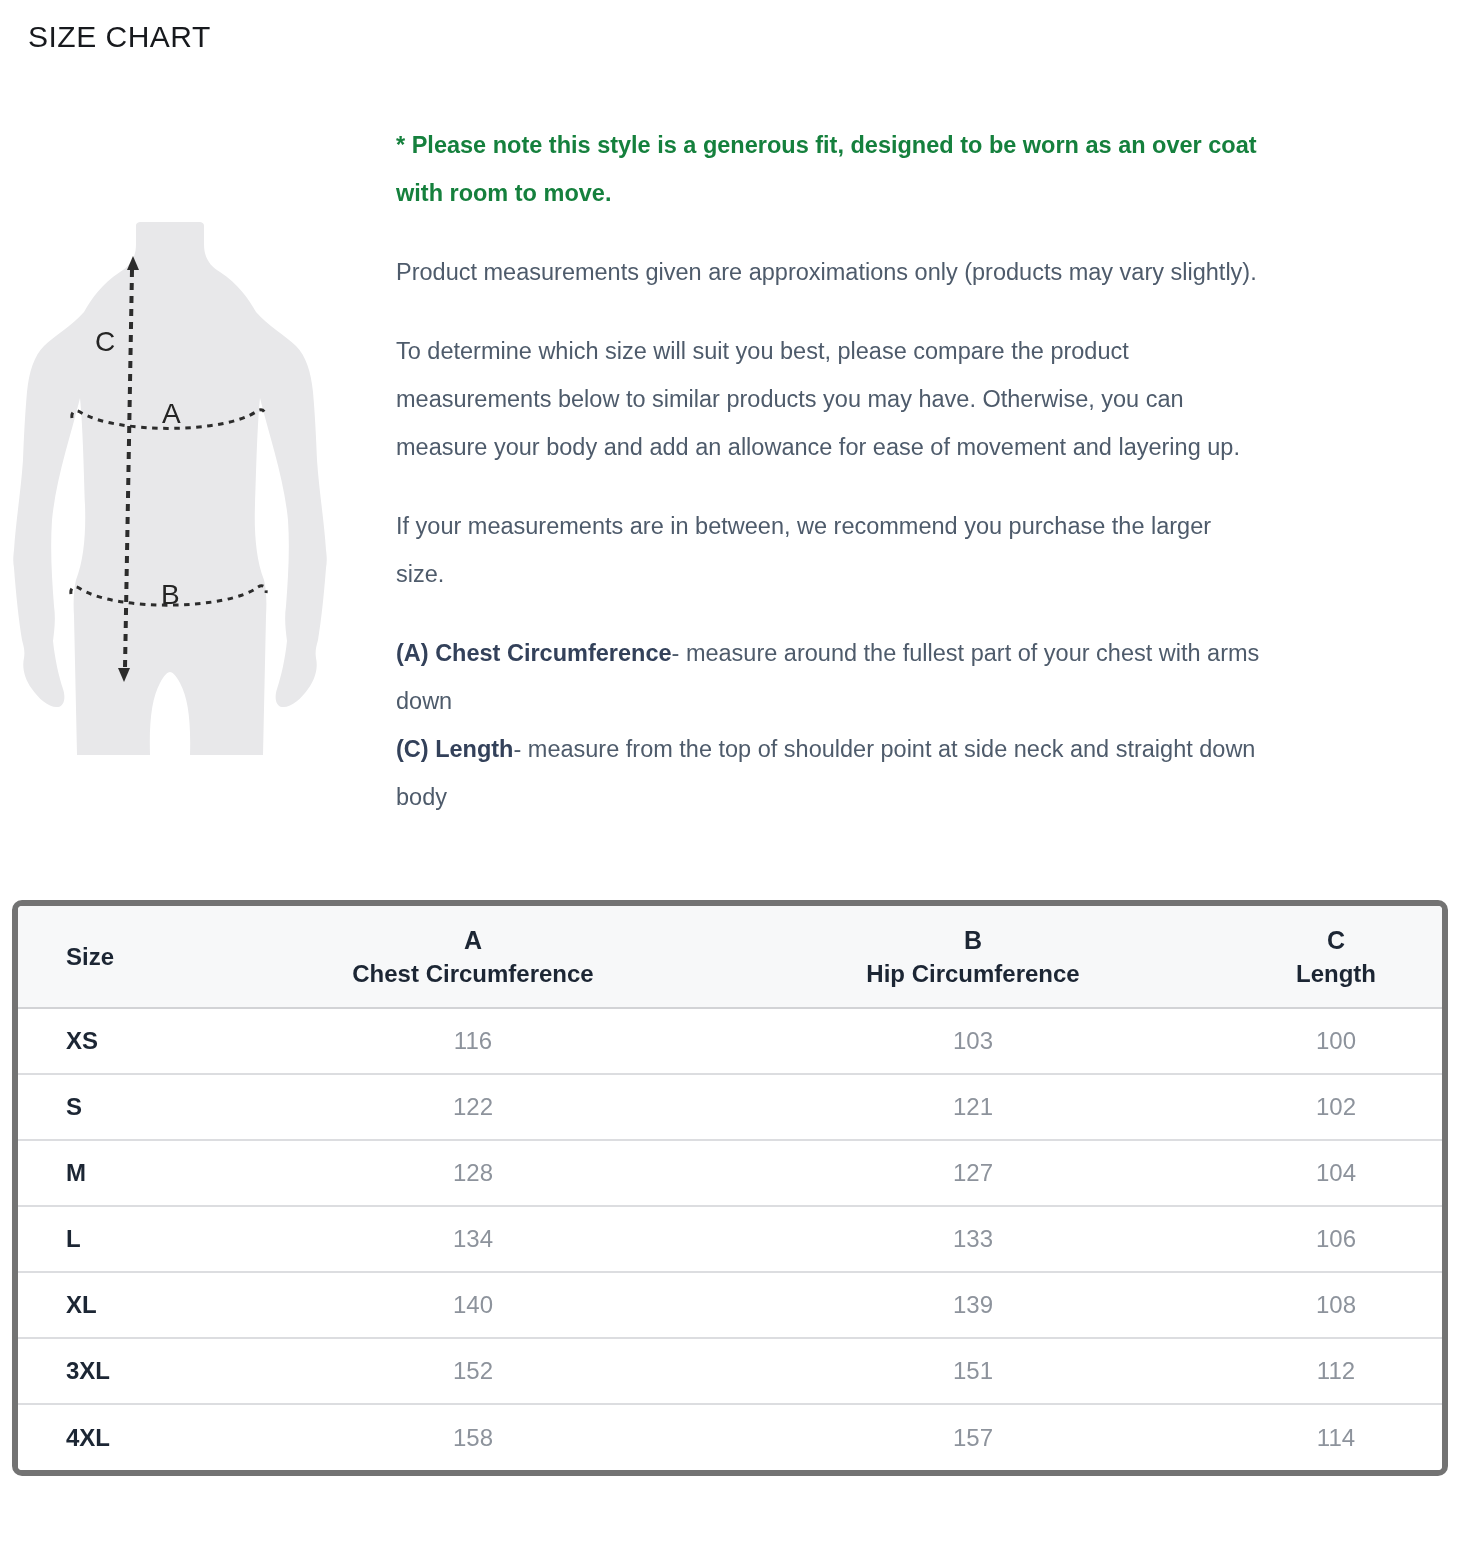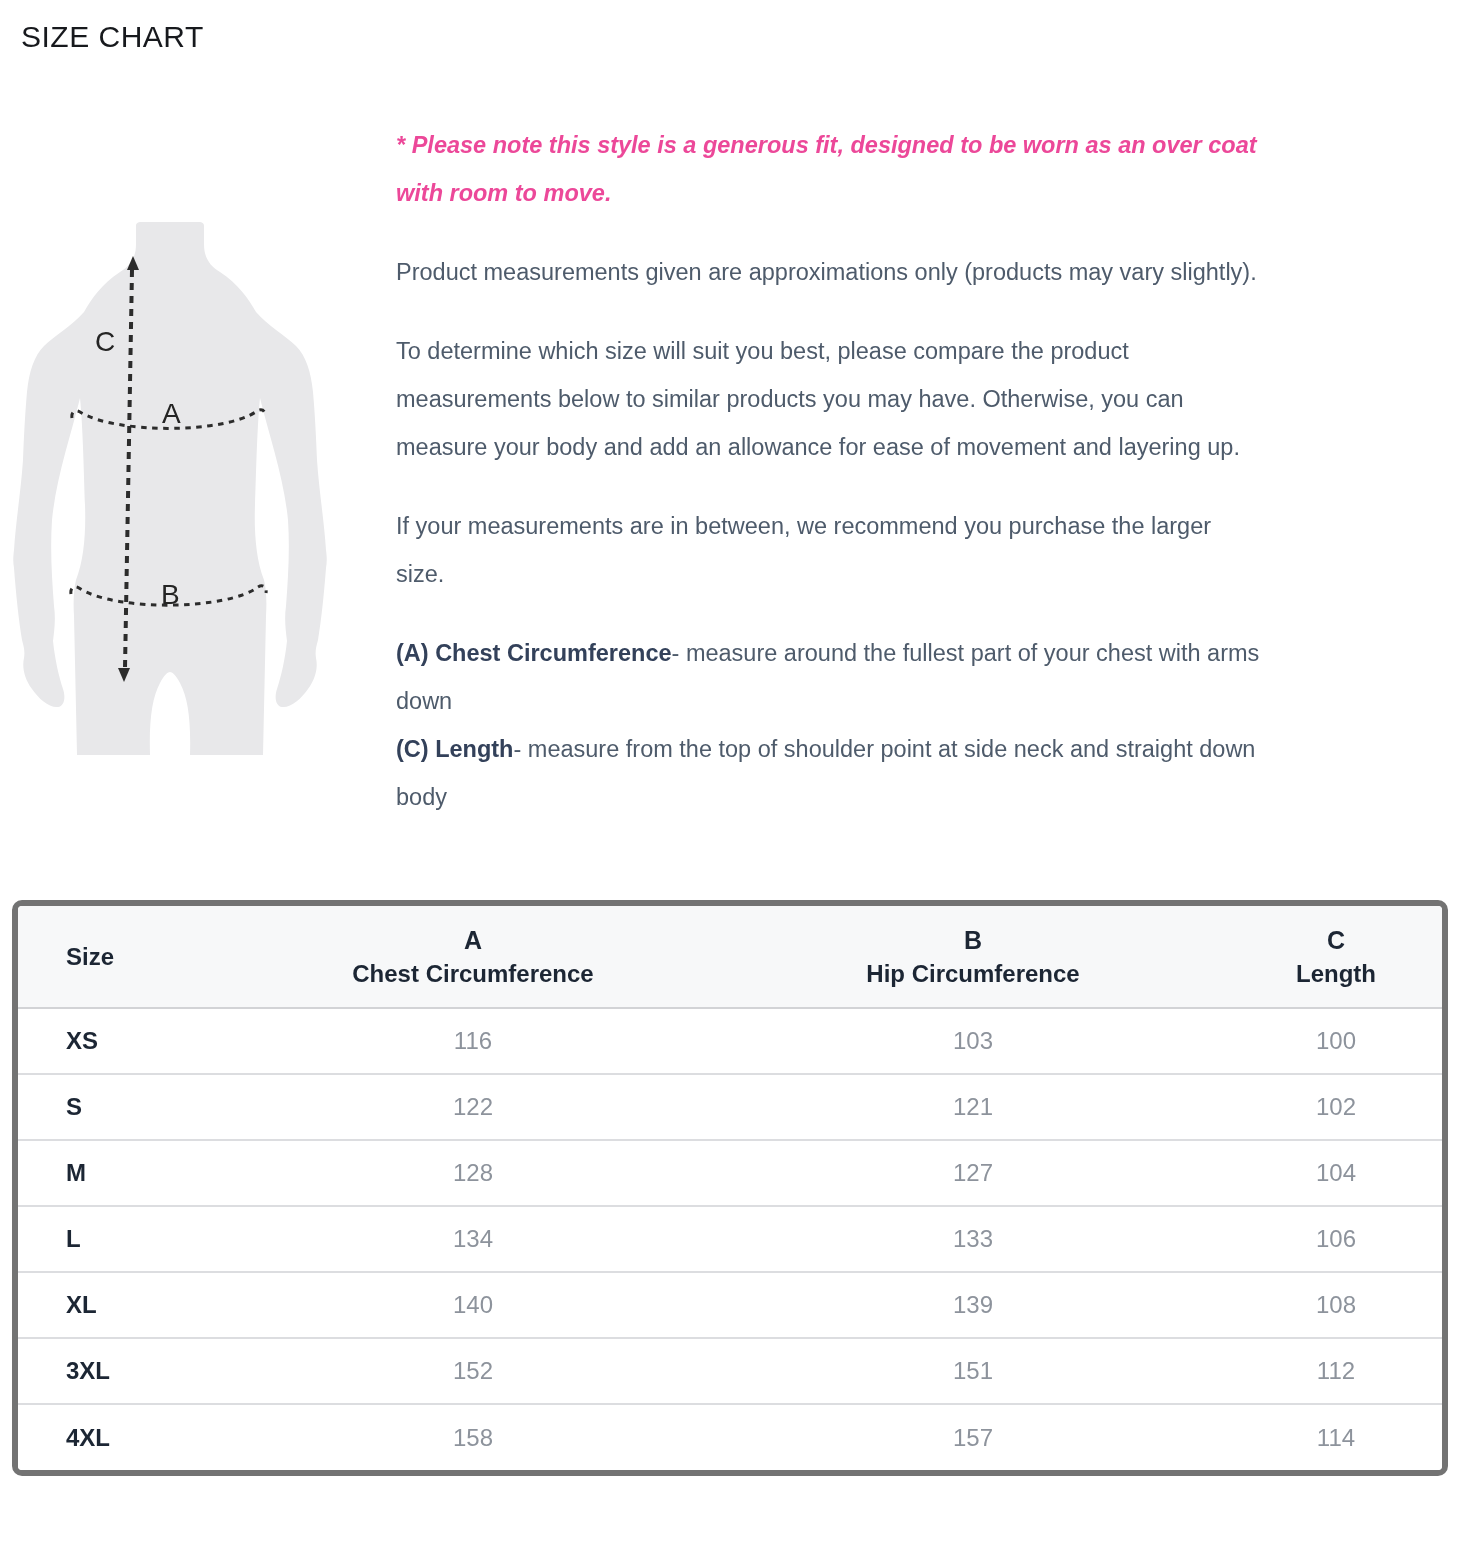--- a/index.html
+++ b/index.html
@@ -6,21 +6,21 @@
   html,body { background:#ffffff; }
   body {
     width:1462px; height:1560px; position:relative; overflow:hidden;
     font-family:"Liberation Sans", sans-serif;
     -webkit-font-smoothing:antialiased;
   }
   .page { position:absolute; inset:0; }
 
   
   .page-title {
-    position:absolute; left:21px; top:20px;
+    position:absolute; left:28px; top:20px;
     font-size:30px; font-weight:500; letter-spacing:0.5px;
     color:#17191d;
   }
 
   
   .figure { position:absolute; left:10px; top:220px; width:320px; height:540px; }
   .figure svg { display:block; width:100%; height:100%; }
   .sil { fill:#e8e8ea; }
   .dash-v { stroke:#2c2c2c; stroke-width:4; fill:none; stroke-dasharray:7 6; }
   .dash-h { stroke:#2c2c2c; stroke-width:3; fill:none; stroke-dasharray:5.5 5.5; }
@@ -29,21 +29,21 @@
     font-family:"Liberation Sans", sans-serif; font-size:28px; font-weight:400;
     fill:#242424;
   }
 
   
   .content {
     position:absolute; left:396px; top:121px; width:1058px;
     font-size:23.5px; line-height:48px; color:#4e5b6b; font-weight:300;
   }
   .content p { white-space:pre-line; margin:0 0 31px 0; }
-  .content p.bold-note { font-weight:bold; color:#ec4899;font-style:italic; }
+  .content p.bold-note { font-weight:bold; color:#15803d; }
   .defs p { margin:0; }
   .defs strong { font-weight:bold; color:#33415a; }
 
   
   .size-table-wrap {
     position:absolute; left:12px; top:900px; width:1436px;
     border:6px solid #737373; border-radius:10px; overflow:hidden;
     background:#ffffff;
   }
   table.size-table { width:100%; border-collapse:collapse; table-layout:fixed; }

